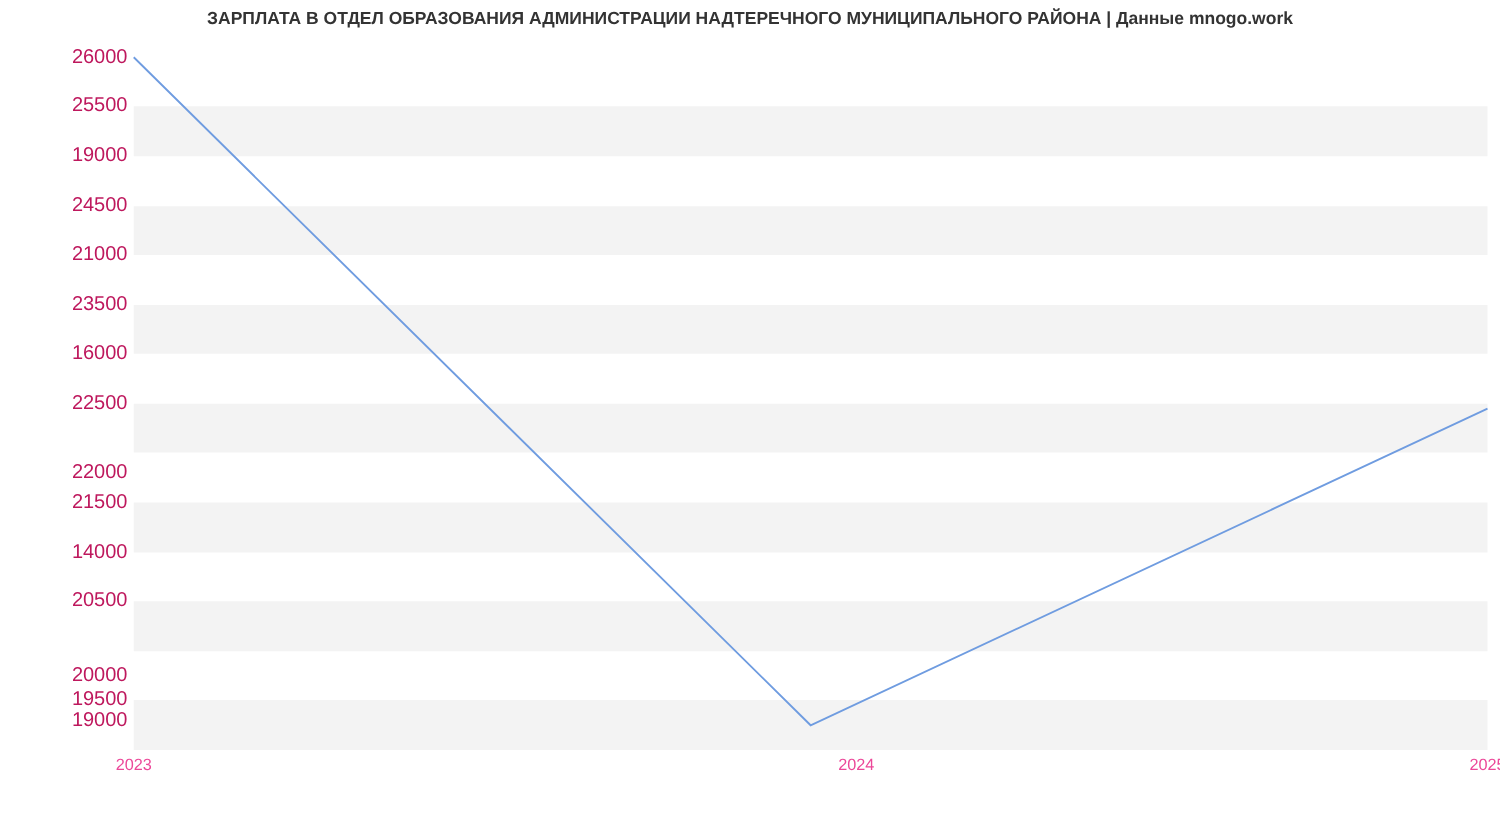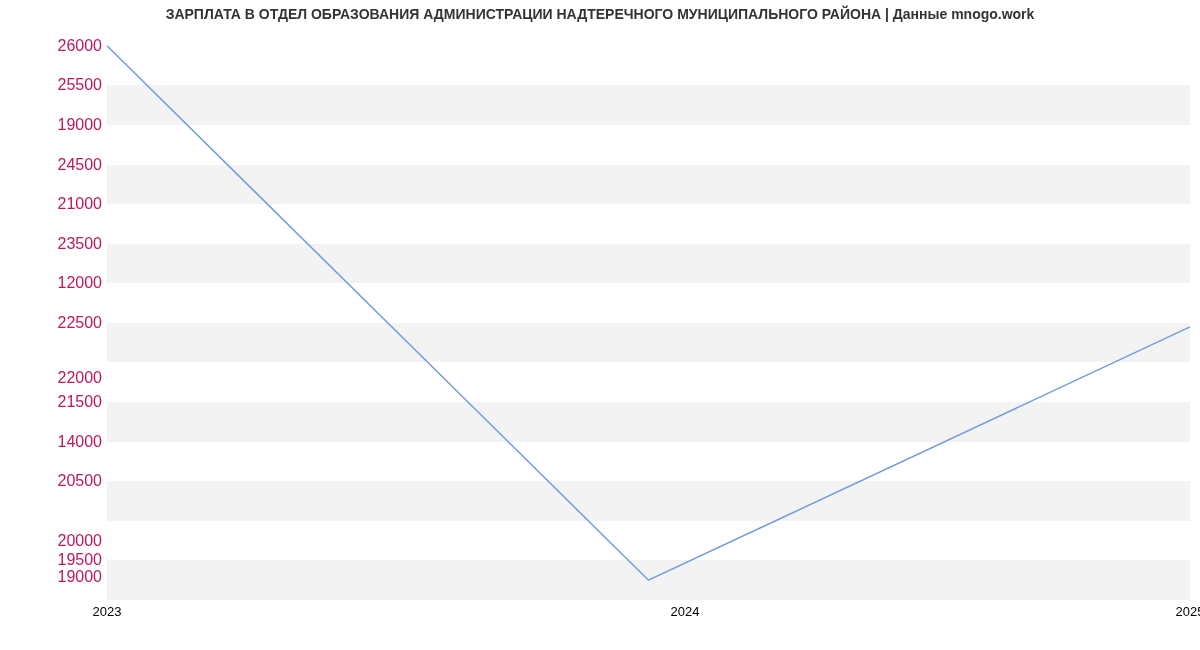--- a/index.html
+++ b/index.html
@@ -47,21 +47,21 @@
     width: 60px;
     text-align: right;
     font-size: 16px;
     color: #be185d;
     transform: translateY(-50%);
   }
   .xtick {
     position: absolute;
     top: 604px;
     font-size: 13px;
-    color: #000000;
+    color: #ec4899;
     transform: translateX(-50%);
   }
   svg.line {
     position: absolute;
     left: 0;
     top: 0;
     width: 1083px;
     height: 570px;
     overflow: visible;
   }
@@ -90,21 +90,21 @@
     </svg>
   </div>
 <div class="ytick" style="top: 577px;">19000</div>
     <div class="ytick" style="top: 560.417px;">19500</div>
     <div class="ytick" style="top: 520.833px; margin-top: 20px;">20000</div>
     <div class="ytick" style="top: 481.25px;">20500</div>
     <div class="ytick" style="top: 441.667px;">14000</div>
     <div class="ytick" style="top: 402.083px;">21500</div>
     <div class="ytick" style="top: 378px;">22000</div>
     <div class="ytick" style="top: 322.917px;">22500</div>
-    <div class="ytick" style="top: 283.333px;">12000</div>
+    <div class="ytick" style="top: 283.333px;">16000</div>
     <div class="ytick" style="top: 243.75px;">23500</div>
     <div class="ytick" style="top: 204.167px;">21000</div>
     <div class="ytick" style="top: 164.583px;">24500</div>
     <div class="ytick" style="top: 125px;">19000</div>
     <div class="ytick" style="top: 85.4167px;">25500</div>
     <div class="ytick" style="top: 45.8333px;">26000</div>
     <div class="xtick" style="left: 107px;">2023</div>
     <div class="xtick" style="left: 685px;">2024</div>
     <div class="xtick" style="left: 1190px;">2025</div>
   </div>

